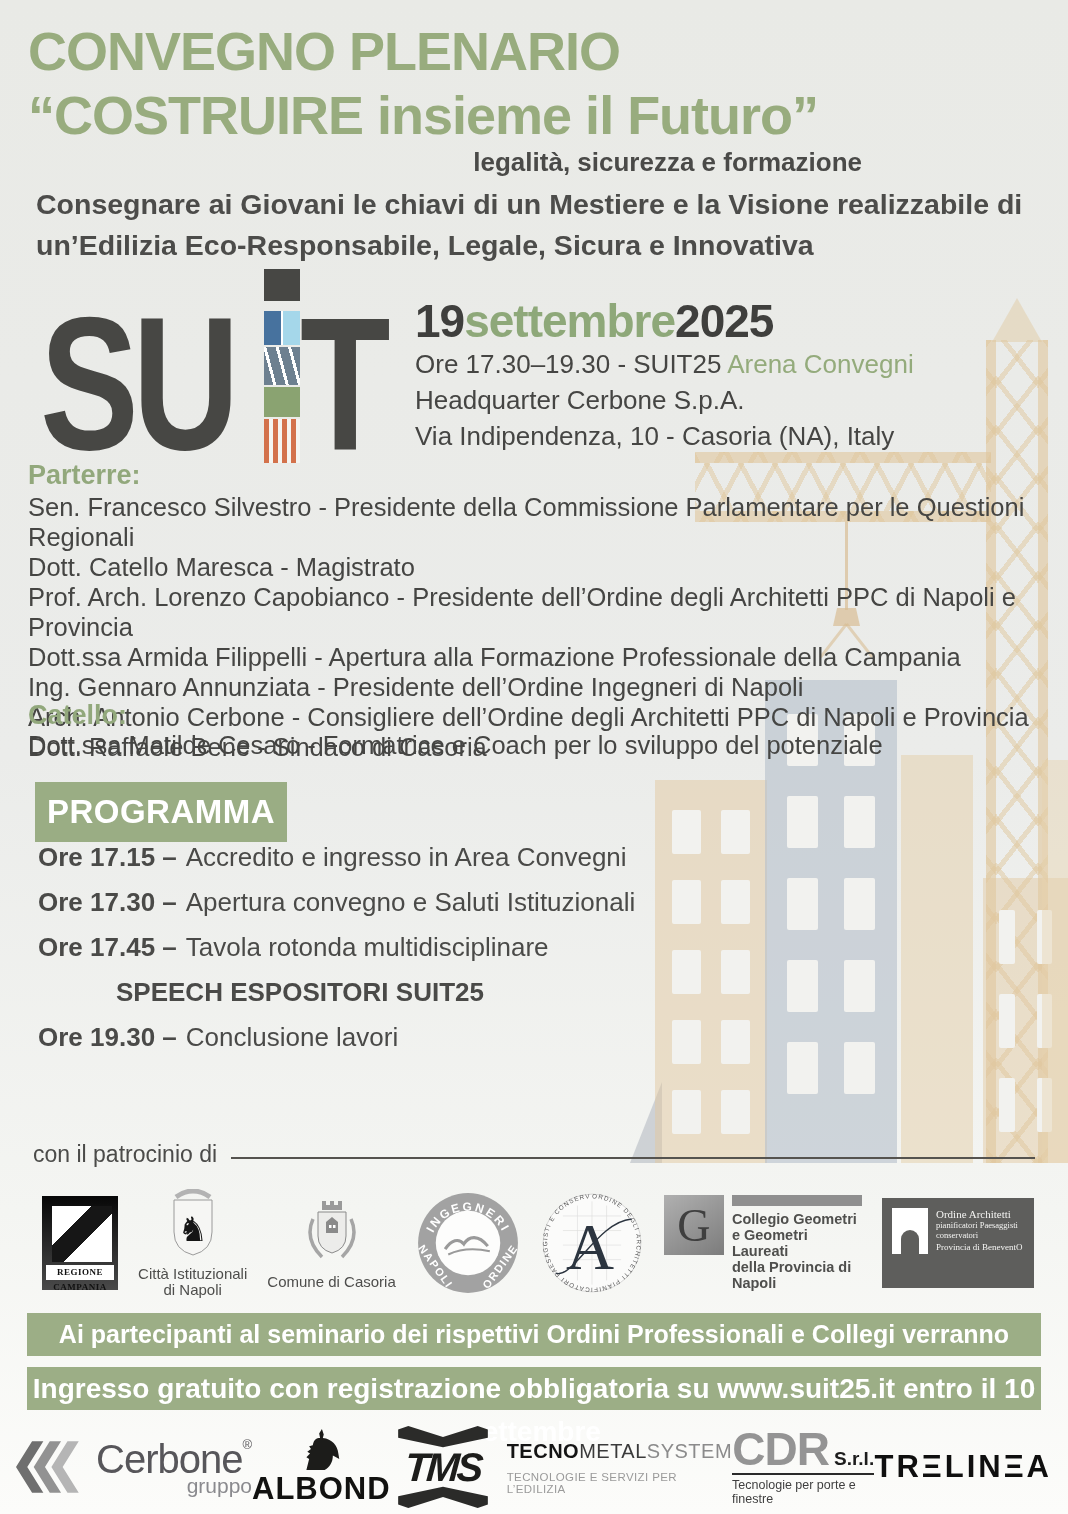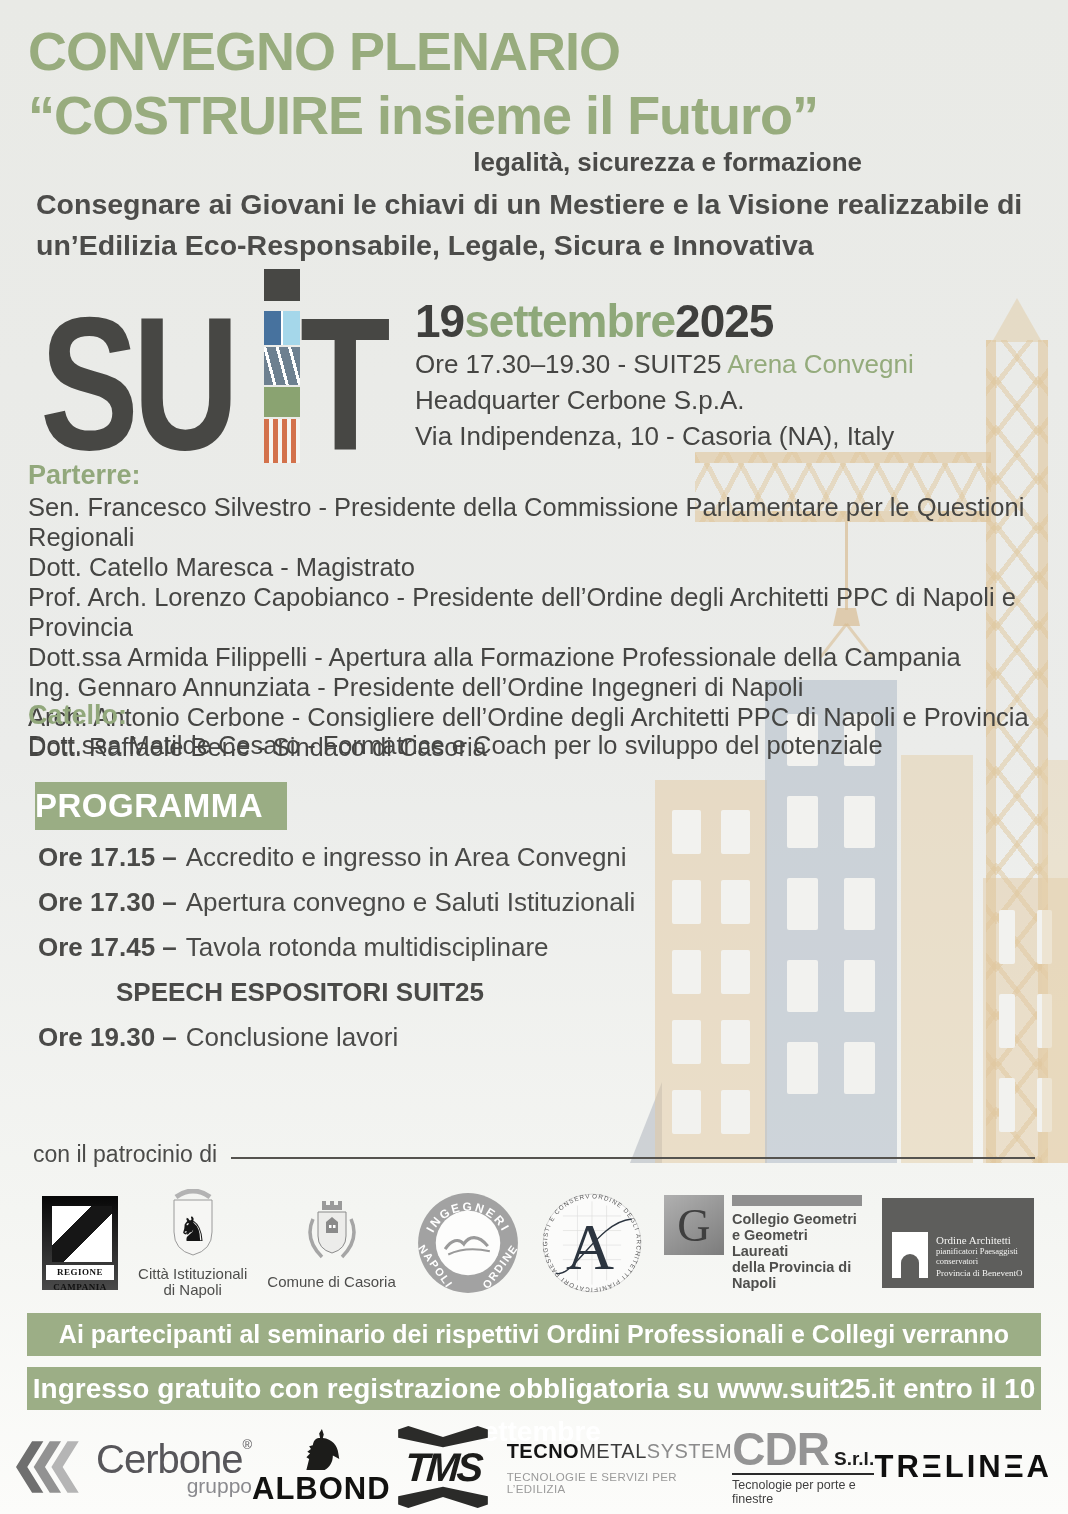--- a/index.html
+++ b/index.html
@@ -72,22 +72,22 @@
   .event .info{font-size:26px;line-height:36px;color:#454543;font-weight:500;}
   .event .info:first-of-type{margin-top:6px;}
   .event .green{color:#94ab7c;}
   
   .green-label{font-size:27px;font-weight:700;color:#92a87c;}
   .lbl-parterre{left:28px;top:460px;}
   .plist{left:28px;top:492px;font-size:25.5px;line-height:30px;color:#454543;}
   .lbl-modera{left:28px;top:700px;}
   .modera-item{left:28px;top:731px;font-size:25.5px;color:#454543;}
   
-  .prog-box{left:35px;top:782px;width:252px;height:48px;background:#9aad84;
-    display:flex;align-items:center;}
+  .prog-box{left:35px;top:782px;width:252px;height:60px;background:#9aad84;
+    display:flex;align-items:center;justify-content:center;}
   .prog-box span{color:#fff;font-size:33px;font-weight:800;letter-spacing:.5px;}
   .prog{left:38px;top:842px;font-size:26px;color:#4a4a48;}
   .prog-row{height:26px;margin-bottom:19px;}
   .prog-time{font-weight:700;margin-right:9px;}
   .prog-row.speech{padding-left:78px;font-weight:700;}
   
   .patro{left:33px;top:1141px;width:1002px;display:flex;align-items:center;}
   .patro-label{font-size:23px;color:#4b4b49;white-space:nowrap;}
   .patro-line{flex:1;border-top:2px solid #55534f;margin-left:14px;margin-top:6px;}
   .logos{left:42px;top:1180px;width:992px;height:126px;display:flex;
@@ -103,21 +103,21 @@
     color:#111;text-align:center;line-height:15px;}
   
   .geo{display:flex;align-items:flex-start;width:198px;}
   .g-square{width:60px;height:60px;background:linear-gradient(145deg,#b0b0b0,#7c7c7c);
     display:flex;align-items:center;justify-content:center;
     font-family:"Liberation Serif",serif;font-size:46px;color:#3f3f3f;flex:none;}
   .g-text{margin-left:8px;}
   .g-bar{height:11px;background:#8f8f8f;margin-bottom:5px;}
   .g-lines{font-size:14.5px;line-height:16px;font-weight:700;color:#4f4f4d;}
   
-  .bn{width:152px;height:90px;background:#5e5e5c;display:flex;align-items:flex-end;padding:10px;}
+  .bn{width:152px;height:90px;background:#5e5e5c;display:flex;align-items:flex-start;padding:10px;}
   .bn-text{margin-left:8px;color:#f4f4f2;font-family:"Liberation Serif",serif;text-align:left;}
   .bn-l1{font-size:11px;}
   .bn-l2,.bn-l3{font-size:8.5px;}
   .bn-l4{font-size:9px;margin-top:2px;}
   
   .banner{left:27px;width:1014px;background:#9cae86;color:#fff;text-align:center;}
   .banner1{top:1313px;height:43px;line-height:43px;font-size:25px;font-weight:600;}
   .banner2{top:1367px;height:43px;line-height:43px;font-size:28px;font-weight:700;}
   
   .sponsors{left:16px;top:1424px;width:1036px;height:86px;display:flex;

